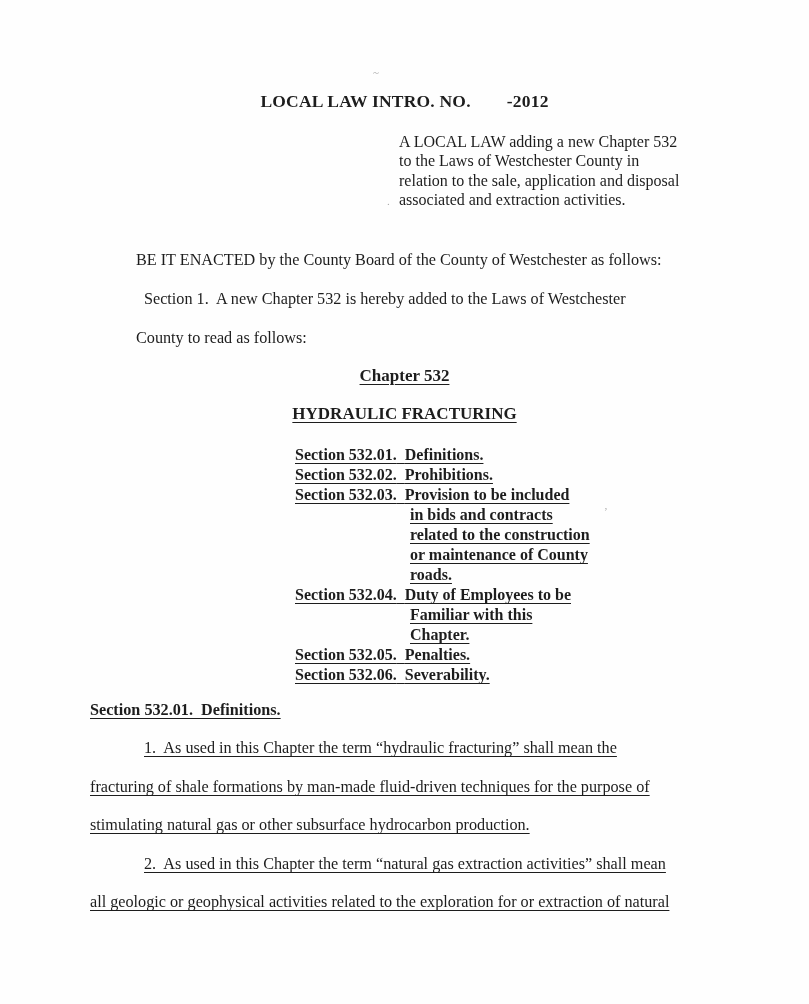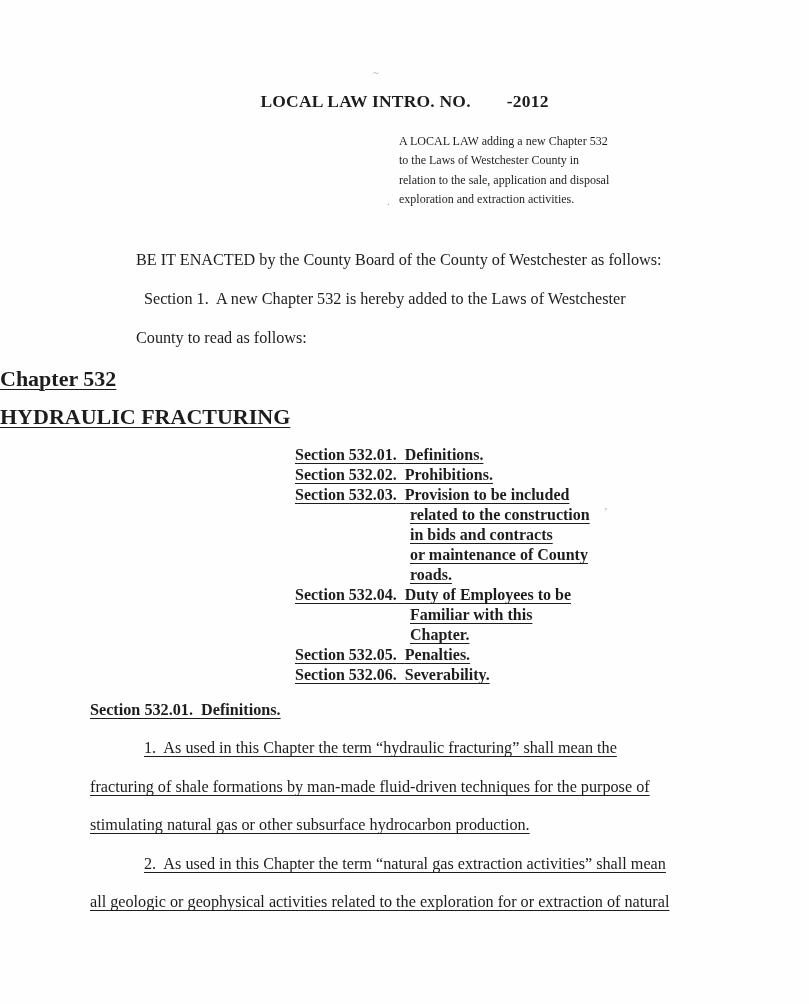--- a/index.html
+++ b/index.html
@@ -13,28 +13,28 @@
     overflow:hidden;
   }
   .u{text-decoration:underline;text-underline-offset:3px;text-decoration-thickness:1px;}
   .bu{font-weight:bold;text-decoration:underline;text-underline-offset:3px;text-decoration-thickness:1.4px;}
   .nowrap{white-space:nowrap;}
 
   .title{position:absolute;top:91px;left:0;width:100%;text-align:center;
          font-weight:bold;font-size:17.5px;letter-spacing:.2px;white-space:nowrap;}
   .title-gap{display:inline-block;width:36px;}
 
-  .caption{position:absolute;top:132px;left:399px;line-height:19.3px;font-size:12px;}
+  .caption{position:absolute;top:132px;left:399px;line-height:19.3px;font-size:16px;}
 
   .bl{position:absolute;white-space:nowrap;}
   #enact{top:251px;left:136px;}
   #sec1l1{top:290px;left:144px;}
   #sec1l2{top:329px;left:90px;margin-left:46px;}
 
-  .center-head{position:absolute;left:0;width:100%;text-align:left;font-size:22px;white-space:nowrap;}
+  .center-head{position:absolute;left:0;width:100%;text-align:center;font-size:17px;white-space:nowrap;}
   #ch-head{top:366px;}
   #ch-title{top:404px;}
 
   #toc{position:absolute;top:445px;left:295px;line-height:20px;font-size:16px;white-space:nowrap;}
   .toc-row{height:20px;}
   .toc-row.cont{padding-left:115px;}
 
   #s1-head{position:absolute;top:701px;left:90px;white-space:nowrap;}
   #p1l1{top:739px;left:144px;}
   #p1l2{top:778px;left:90px;}
@@ -55,37 +55,37 @@
   <span class="artifact" id="art1">~</span>
   <span class="artifact" id="art2">.</span>
   <span class="artifact" id="art3">’</span>
 
   <div class="title"><span>LOCAL LAW INTRO. NO.</span><span class="title-gap"></span><span>-2012</span></div>
 
   <div class="caption">
     <div class="nowrap">A LOCAL LAW adding a new Chapter 532</div>
     <div class="nowrap">to the Laws of Westchester County in</div>
     <div class="nowrap">relation to the sale, application and disposal</div>
-    <div class="nowrap">exploration and extraction activities.</div>
+    <div class="nowrap">associated and extraction activities.</div>
   </div>
 
   <div class="bl" id="enact">BE IT ENACTED by the County Board of the County of Westchester as follows:</div>
 
   <div class="bl" id="sec1l1">Section 1.&nbsp; A new Chapter 532 is hereby added to the Laws of Westchester</div>
   <div class="bl" id="sec1l2">County to read as follows:</div>
 
   <div class="center-head" id="ch-head"><span class="bu">Chapter 532</span></div>
   <div class="center-head" id="ch-title"><span class="bu">HYDRAULIC FRACTURING</span></div>
 
   <div id="toc">
     <div class="toc-row"><span class="bu"><span>Section 532.01.</span>&nbsp;&nbsp;<span>Definitions.</span></span></div>
     <div class="toc-row"><span class="bu"><span>Section 532.02.</span>&nbsp;&nbsp;<span>Prohibitions.</span></span></div>
     <div class="toc-row"><span class="bu"><span>Section 532.03.</span>&nbsp;&nbsp;<span>Provision to be included</span></span></div>
+    <div class="toc-row cont"><span class="bu">in bids and contracts</span></div>
     <div class="toc-row cont"><span class="bu">related to the construction</span></div>
-    <div class="toc-row cont"><span class="bu">in bids and contracts</span></div>
     <div class="toc-row cont"><span class="bu">or maintenance of County</span></div>
     <div class="toc-row cont"><span class="bu">roads.</span></div>
     <div class="toc-row"><span class="bu"><span>Section 532.04.</span>&nbsp;&nbsp;<span>Duty of Employees to be</span></span></div>
     <div class="toc-row cont"><span class="bu">Familiar with this</span></div>
     <div class="toc-row cont"><span class="bu">Chapter.</span></div>
     <div class="toc-row"><span class="bu"><span>Section 532.05.</span>&nbsp;&nbsp;<span>Penalties.</span></span></div>
     <div class="toc-row"><span class="bu"><span>Section 532.06.</span>&nbsp;&nbsp;<span>Severability.</span></span></div>
   </div>
 
   <div id="s1-head"><span class="bu">Section 532.01.&nbsp; Definitions.</span></div>

